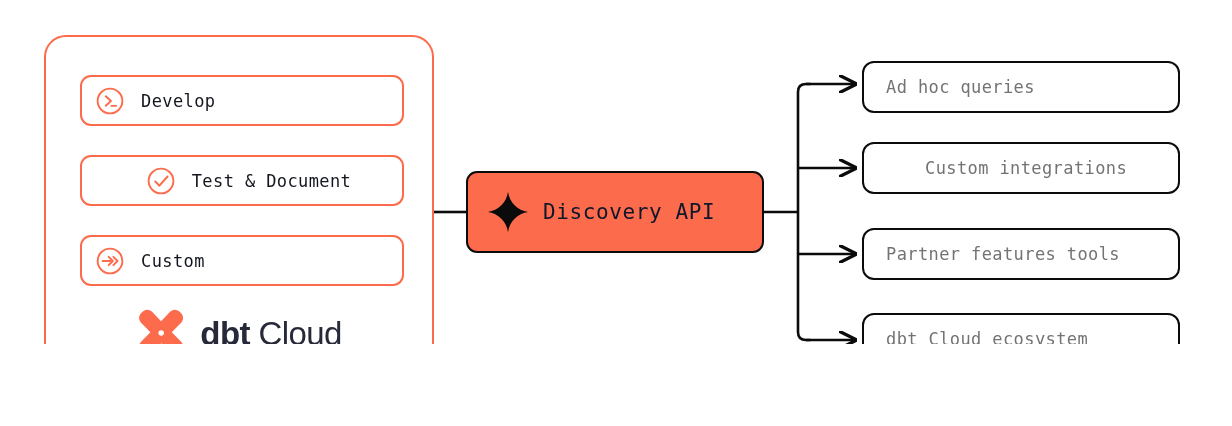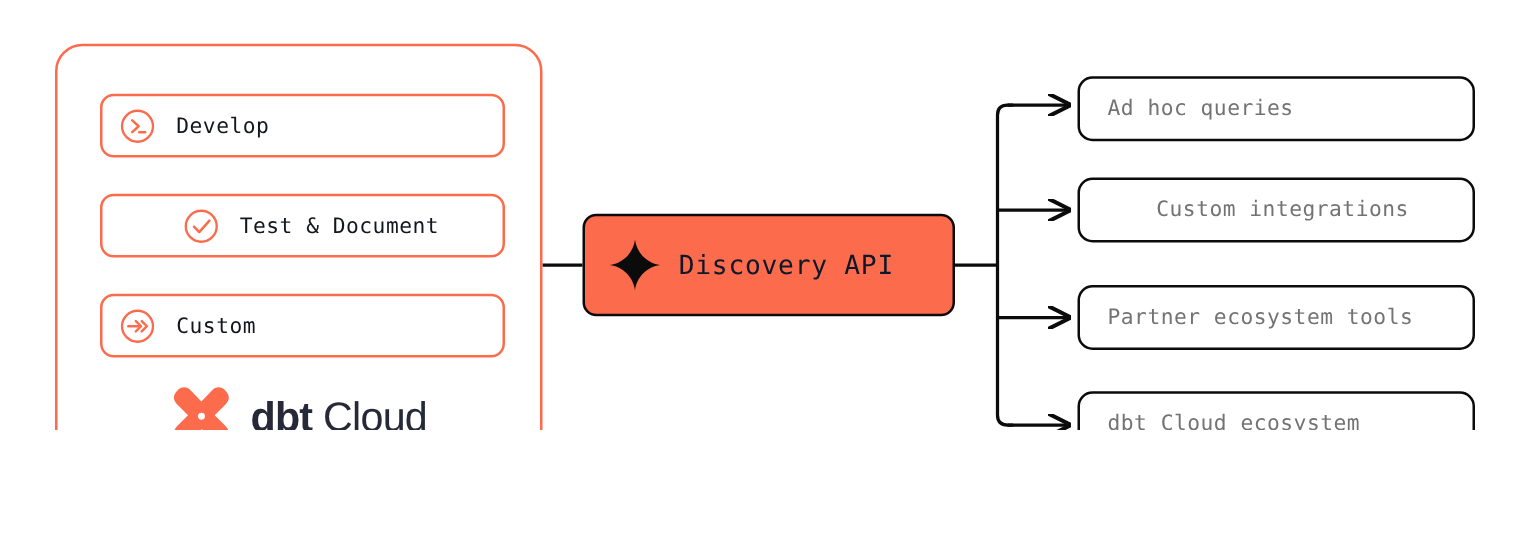--- a/index.html
+++ b/index.html
@@ -229,20 +229,20 @@
 
   <div class="consumer-box" id="consumer-0">
     <span class="consumer-label">Ad hoc queries</span>
   </div>
 
   <div class="consumer-box" id="consumer-1">
     <span class="consumer-label">Custom integrations</span>
   </div>
 
   <div class="consumer-box" id="consumer-2">
-    <span class="consumer-label">Partner ecosystem tools</span>
+    <span class="consumer-label">Partner features tools</span>
   </div>
 
   <div class="consumer-box" id="consumer-3">
     <span class="consumer-label">dbt Cloud ecosystem</span>
   </div>
 
 </div>
 
 </body></html>

